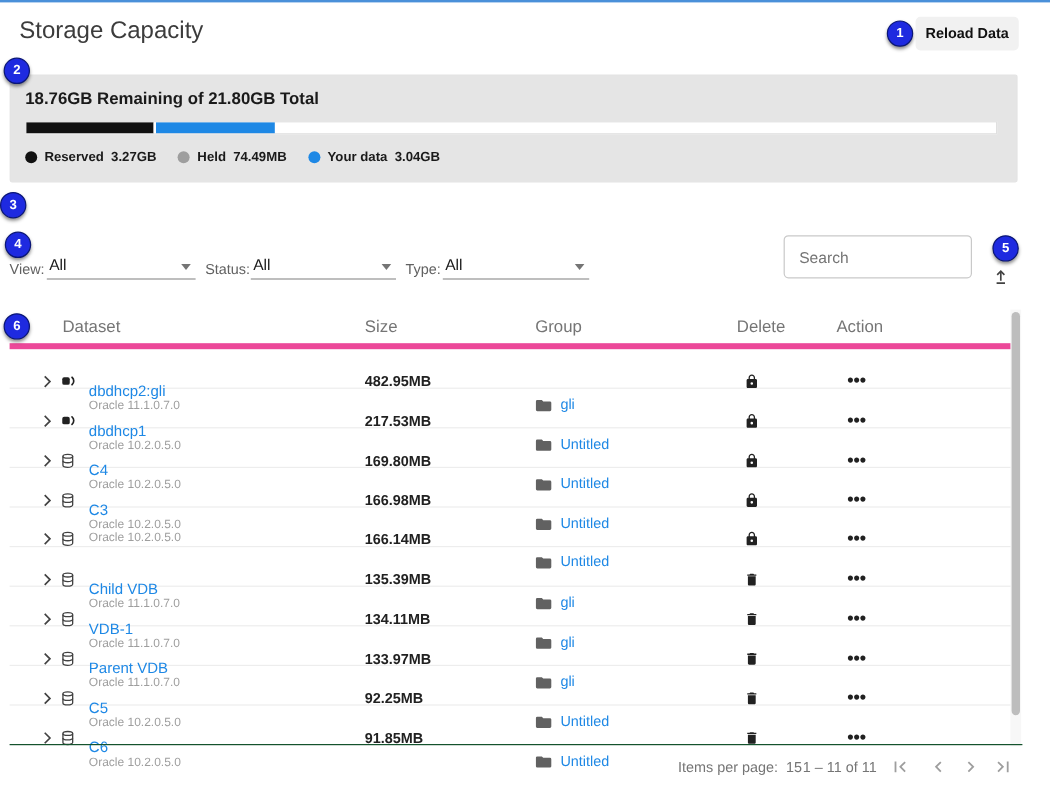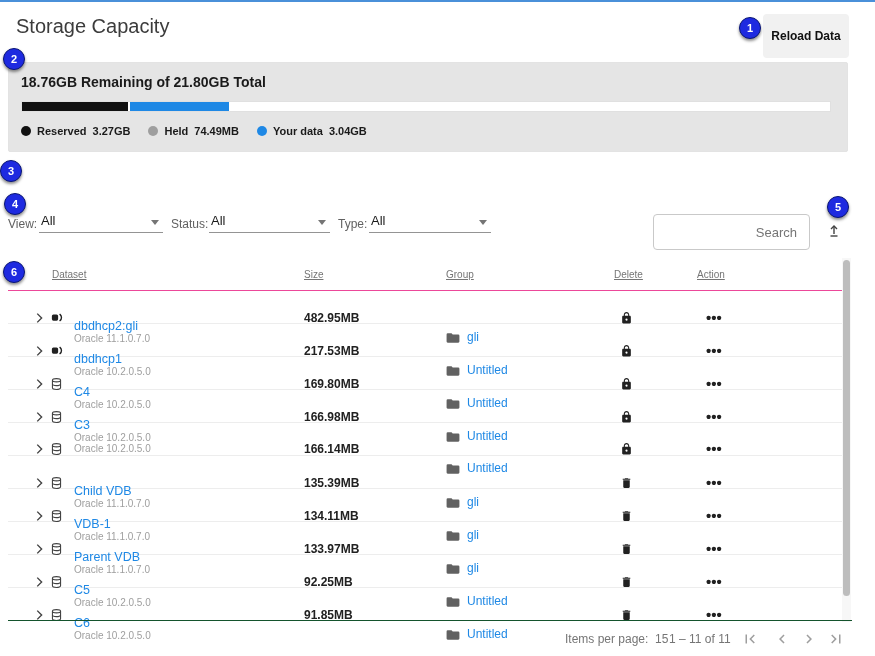--- a/index.html
+++ b/index.html
@@ -4,21 +4,21 @@
 <style>
   * { margin:0; padding:0; box-sizing:border-box; }
   html,body { width:875px; height:656px; background:#fff; overflow:hidden;
     font-family:"Liberation Sans", sans-serif; color:#212121; }
   #app { position:relative; width:875px; height:656px; background:#fff; }
 
   .topline { position:absolute; left:0; top:0; width:875px; height:2px; background:#4a90d9; }
 
   .page-title { position:absolute; left:16px; top:15px; font-size:20px; color:#3c3c3c; font-weight:400; }
 
-  .reload-btn { position:absolute; left:763px; top:14px; width:86px; height:44px;
+  .reload-btn { position:absolute; left:763px; top:14px; width:86px; height:28px;
     background:#f1f1f1; border:none; border-radius:4px; font-family:inherit;
     font-size:12px; font-weight:700; color:#111; cursor:pointer; }
 
   
   .callout { position:absolute; width:22px; height:22px; border-radius:50%;
     background:#1e2ae0; border:1px solid #0a1677; box-shadow:0 2px 3px rgba(0,0,0,.45);
     color:#fff; font-size:11px; font-weight:700; display:flex; align-items:center; justify-content:center; z-index:30; }
   #callout-1 { left:739px; top:17px; }
   #callout-2 { left:3px;   top:48px; }
   #callout-3 { left:0px;   top:160px; }
@@ -52,32 +52,32 @@
   .filters { position:absolute; left:0; top:195px; width:875px; height:60px; }
   .filter-label { position:absolute; top:22px; font-size:12px; color:#616161; }
   .filter-select { position:absolute; top:16px; height:22px; border-bottom:1px solid #949494;
     font-size:13px; color:#1a1a1a; cursor:pointer; }
   .filter-select .val { position:absolute; left:2px; top:2px; }
   .caret { position:absolute; right:4px; top:9px; width:0; height:0;
     border-left:4px solid transparent; border-right:4px solid transparent; border-top:5px solid #757575; }
   #view-label { left:8px; }   #view-select { left:39px; width:124px; }
   #status-label { left:171px; } #status-select { left:209px; width:121px; }
   #type-label { left:338px; }  #type-select { left:369px; width:122px; }
-  .search-input { position:absolute; left:653px; top:19px; width:157px; height:36px;
+  .search-input { position:absolute; left:653px; top:1px; width:157px; height:36px;
     border:1px solid #c9c9c9; border-radius:4px; font-family:inherit; font-size:13px;
-    color:#212121; padding:0 12px; outline:none;text-align:right; }
+    color:#212121; padding:0 12px; outline:none; }
   .search-input::placeholder { color:#757575; }
   .export-btn { position:absolute; left:826px; top:26px; width:22px; height:20px;
     background:none; border:none; cursor:pointer; padding:0; }
 
   
   .thead { position:absolute; left:8px; top:258px; width:835px; height:33px;
-    border-bottom:1px solid #ec4899; display:grid;
+    border-bottom:5px solid #ec4899; display:grid;
     grid-template-columns:252px 142px 168px 83px 1fr; padding-left:44px; align-items:center;
-    font-size:10px; color:#757575;text-decoration:underline; }
+    font-size:14px; color:#757575; }
   .tbody { position:absolute; left:8px; top:291px; width:835px; }
   .trow { display:grid; grid-template-columns:22px 24px 230px 142px 168px 92px 1fr;
     padding-left:20px; height:33px; align-items:center; border-bottom:1px solid #ededed; }
   .cell-chevron { display:flex; align-items:center; justify-content:center; cursor:pointer; }
   .cell-type { display:flex; align-items:center; }
   .cell-name { display:flex; flex-direction:column; justify-content:center; line-height:1.15; }
   .name-link { font-size:12.5px; font-weight:500; color:#1e88e5; text-decoration:none; cursor:pointer;margin-top:28px; }
   .name-sub { font-size:10px; color:#9e9e9e; }
   .cell-size { font-size:12px; font-weight:700; color:#212121; }
   .cell-group { display:flex; align-items:flex-end; gap:7px;margin-top:38px; }

